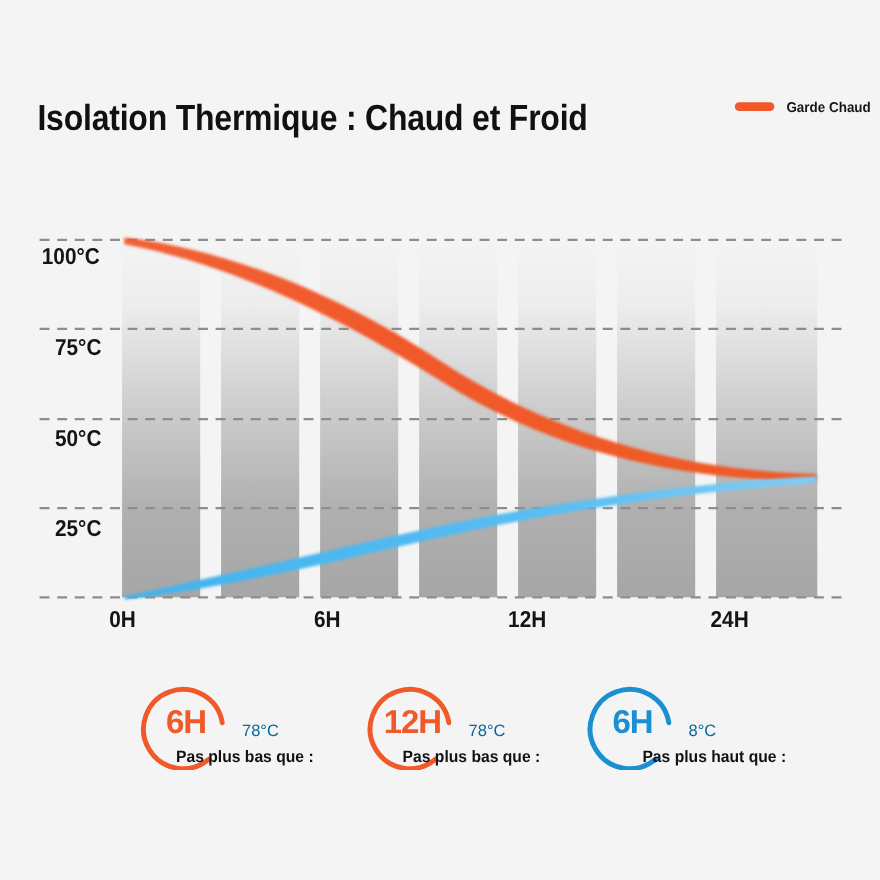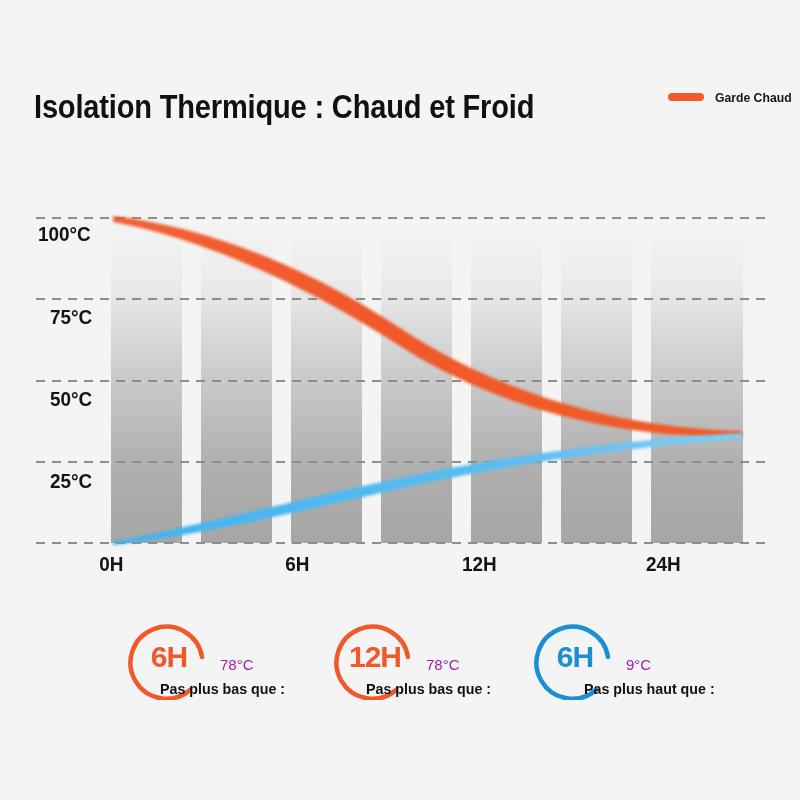--- a/index.html
+++ b/index.html
@@ -123,21 +123,21 @@
     justify-content: center;
     font-size: 30px;
     font-weight: bold;
     letter-spacing: -1px;
   }
   .badge-temp {
     position: absolute;
     left: 108px;
     top: 48px;
     font-size: 15px;
-    color: #a21caf;
+    color: #0369a1;
     white-space: nowrap;
   }
   .badge-note {
     position: absolute;
     left: 48px;
     top: 72px;
     font-size: 15px;
     font-weight: bold;
     color: #111111;
     white-space: nowrap;
@@ -255,18 +255,18 @@
       <div class="badge-hours" style="color:#f1592a">12H</div>
       <div class="badge-temp">78°C</div>
       <div class="badge-note">Pas plus bas que :</div>
     </div>
 
     <div class="badge" style="left:518px; top:0;">
       <svg class="badge-ring" viewBox="0 0 86 86">
         <path d="M64,76 A36,36 0 1,1 76,43" fill="none" stroke="#1a8fd1" stroke-width="4.5" stroke-linecap="round"></path>
       </svg>
       <div class="badge-hours" style="color:#1a8fd1">6H</div>
-      <div class="badge-temp">9°C</div>
+      <div class="badge-temp">8°C</div>
       <div class="badge-note" style="left:66px;">Pas plus haut que :</div>
     </div>
 
   </div>
 </div>
 
 </body></html>

